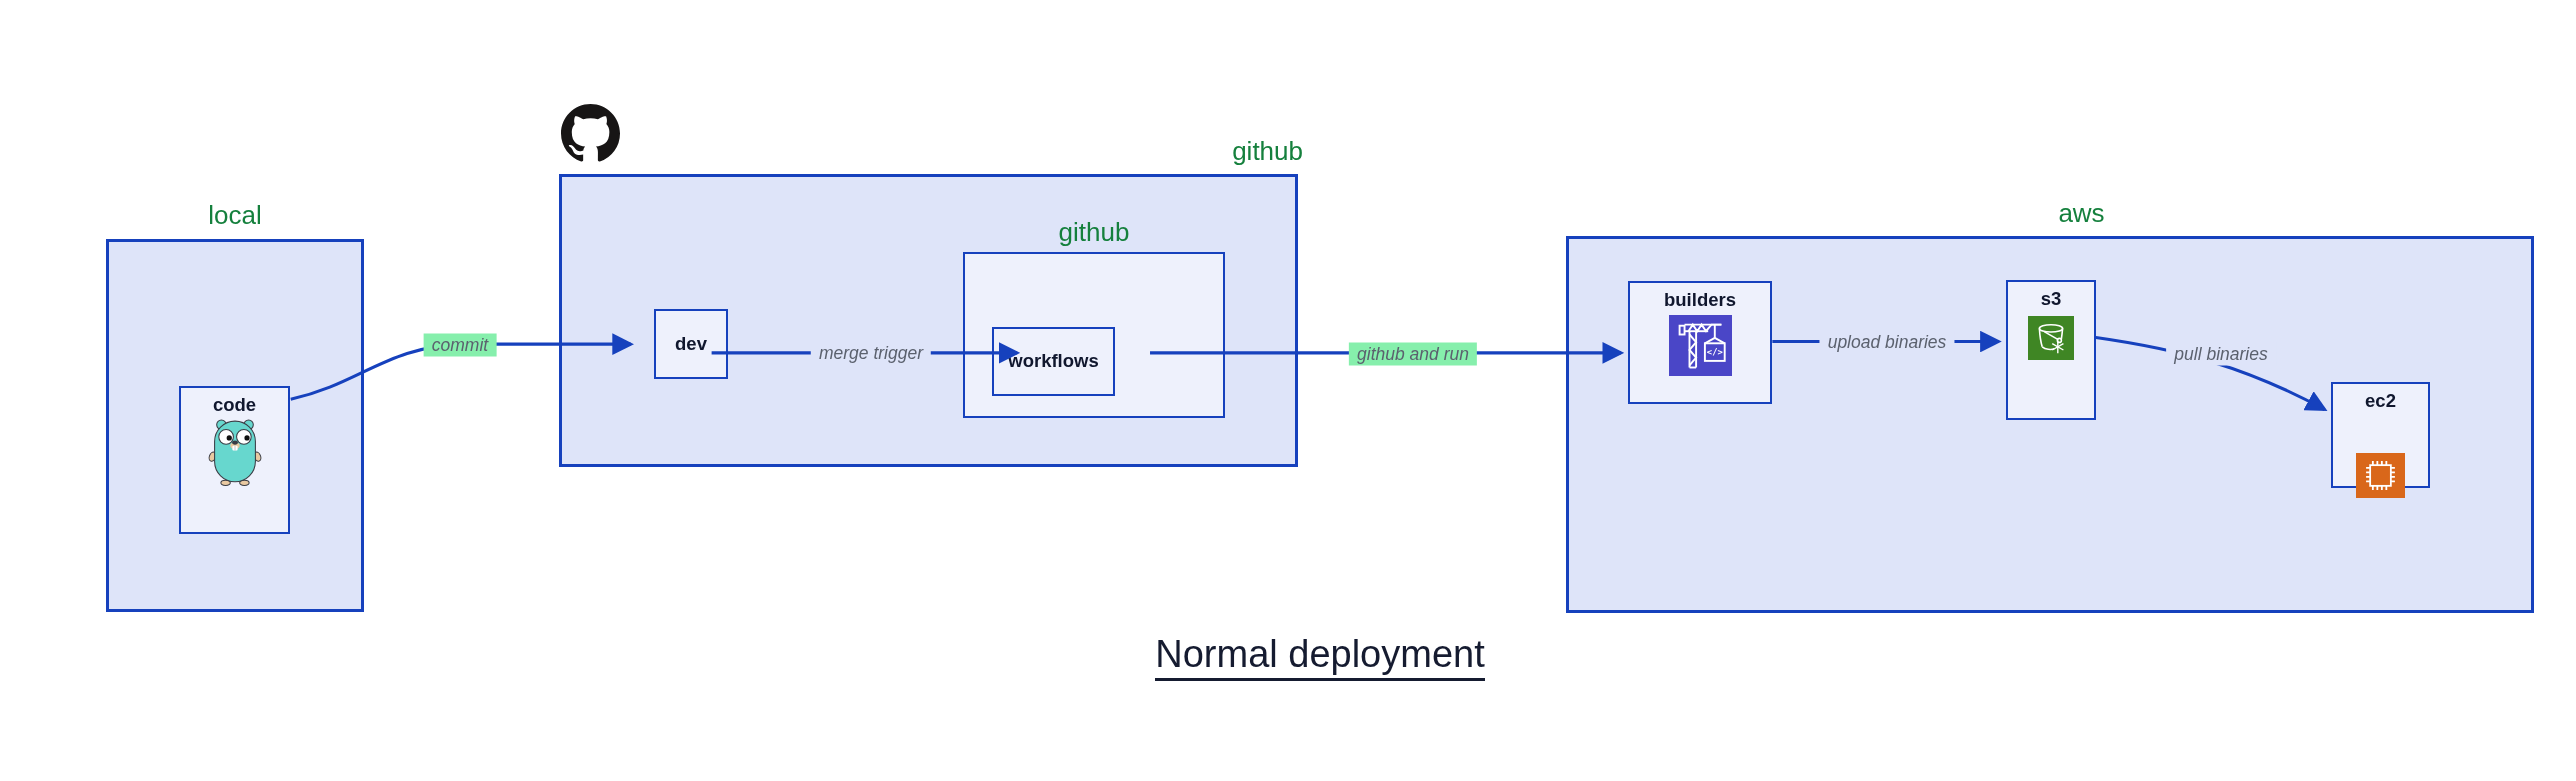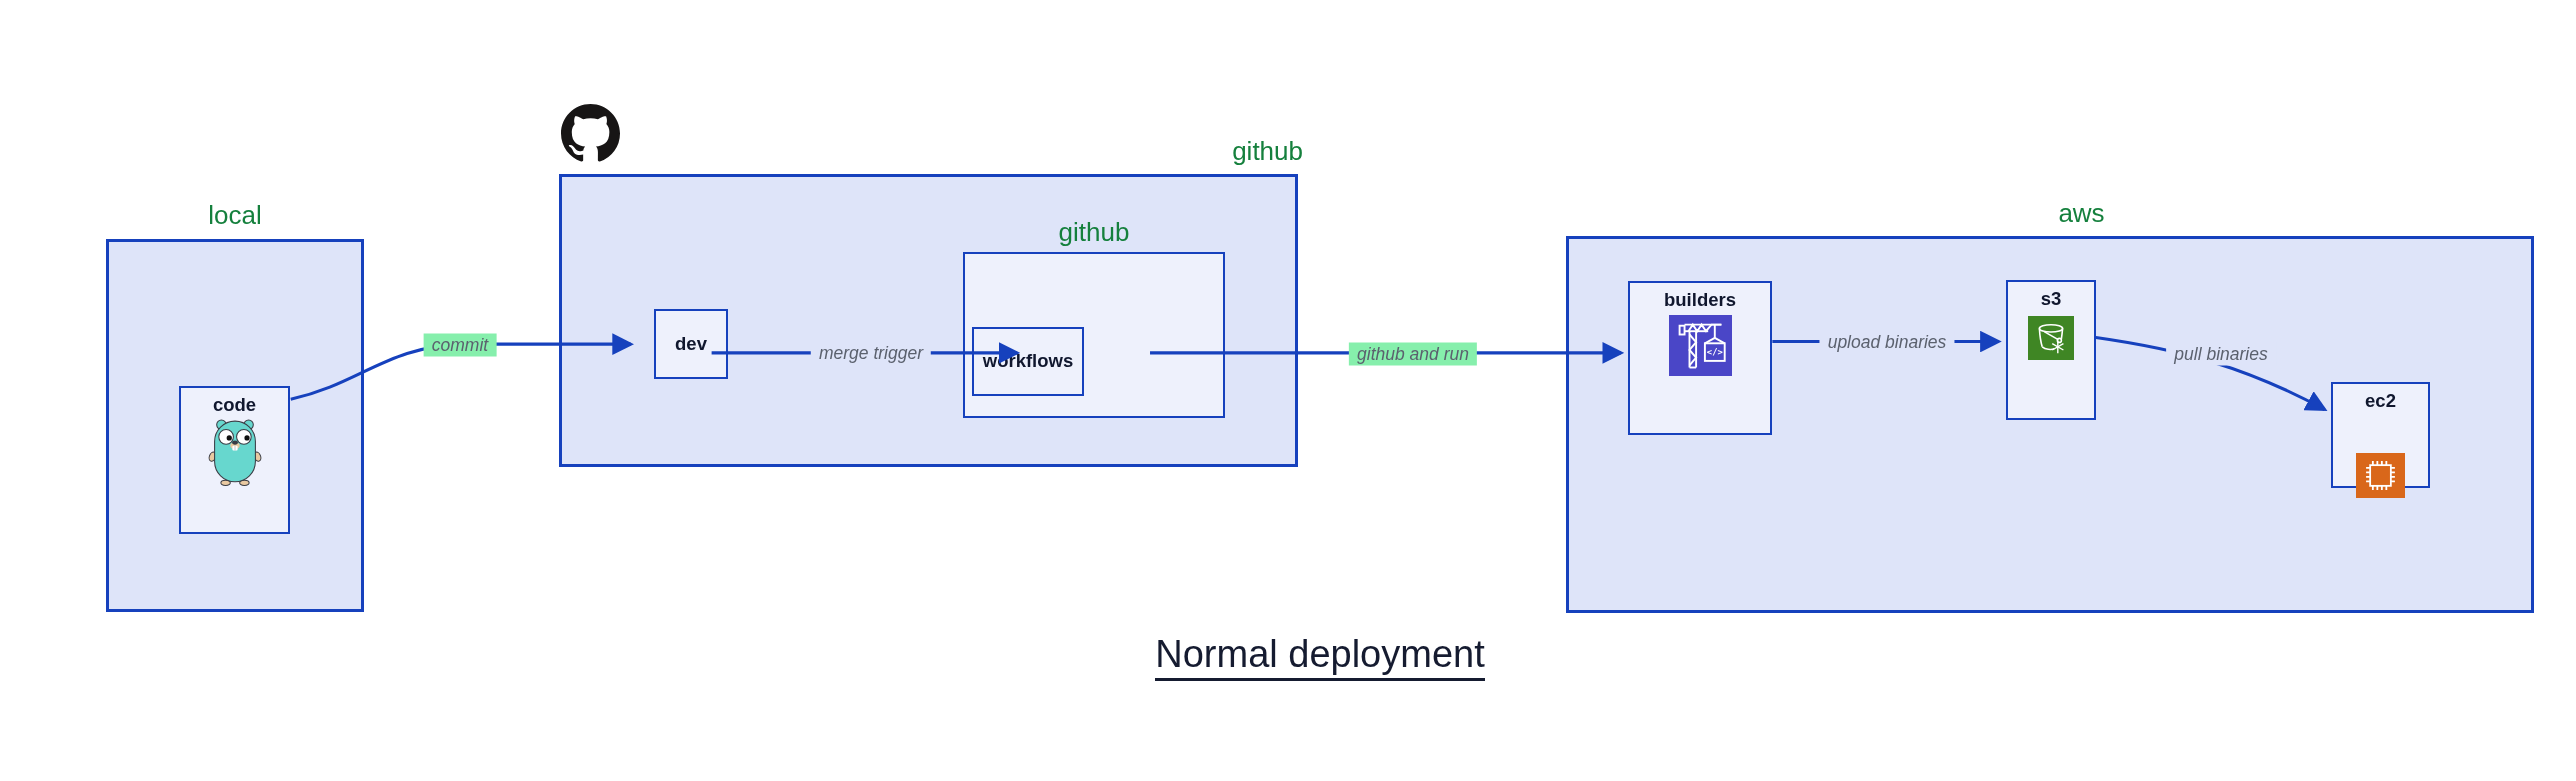--- a/index.html
+++ b/index.html
@@ -77,25 +77,25 @@
         <rect x="45" y="53" width="10" height="9" rx="2" fill="#ffffff" stroke="none"></rect>
         <line x1="50" y1="53" x2="50" y2="62" stroke="#bbbbbb" stroke-width="1.5"></line>
       </g>
     </svg>
   </div>
 
   <div class="node center" style="left:637px;top:309px;width:74px;height:70px;margin-left:17px;">
     <div class="node-label">dev</div>
   </div>
 
-  <div class="node center" style="left:972px;top:327px;width:112px;height:69px;">
+  <div class="node center" style="left:992px;top:327px;width:123px;height:69px;">
     <div class="node-label">workflows</div>
   </div>
 
-  <div class="node" style="left:1628px;top:281px;width:144px;height:154px;">
+  <div class="node" style="left:1628px;top:281px;width:144px;height:123px;">
     <div class="node-label">builders</div>
     <div class="icon-tile" style="width:63px;height:61px;background:#4a46c7;">
       <svg width="57" height="55" viewBox="0 0 100 100">
         <g stroke="#ffffff" stroke-width="3.5" fill="none">
           <rect x="12" y="14" width="9" height="16"></rect>
           <line x1="21" y1="12" x2="88" y2="12"></line>
           <line x1="21" y1="24" x2="64" y2="24"></line>
           <path d="M28,24 L36,12 L44,24 L52,12 L60,24 L70,12 L88,12"></path>
           <line x1="30" y1="24" x2="30" y2="90"></line>
           <line x1="42" y1="24" x2="42" y2="90"></line>

